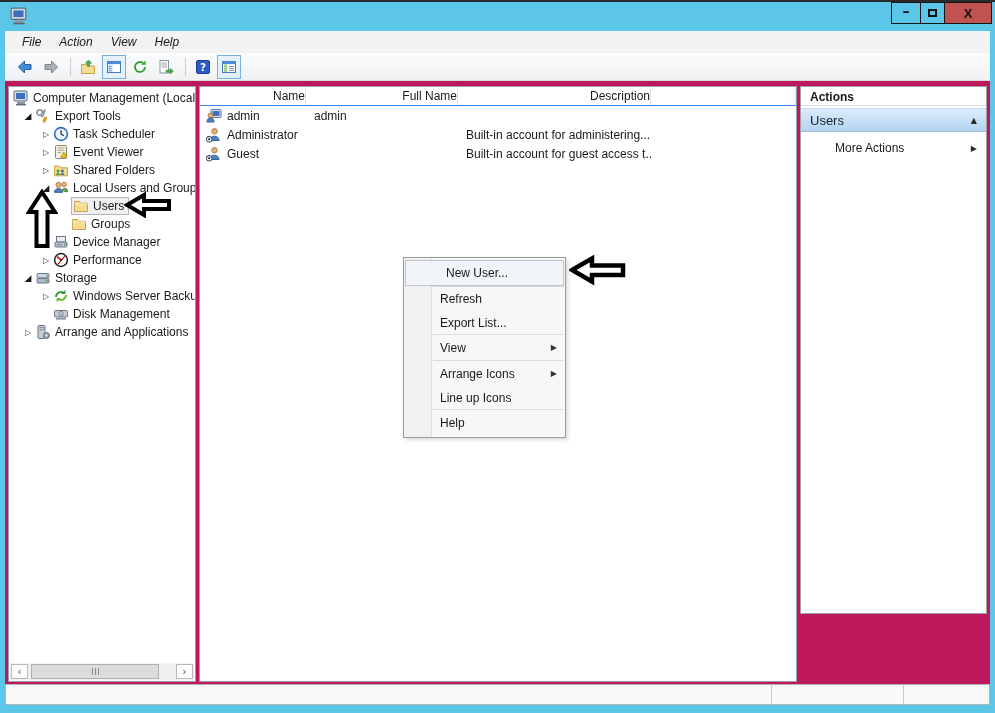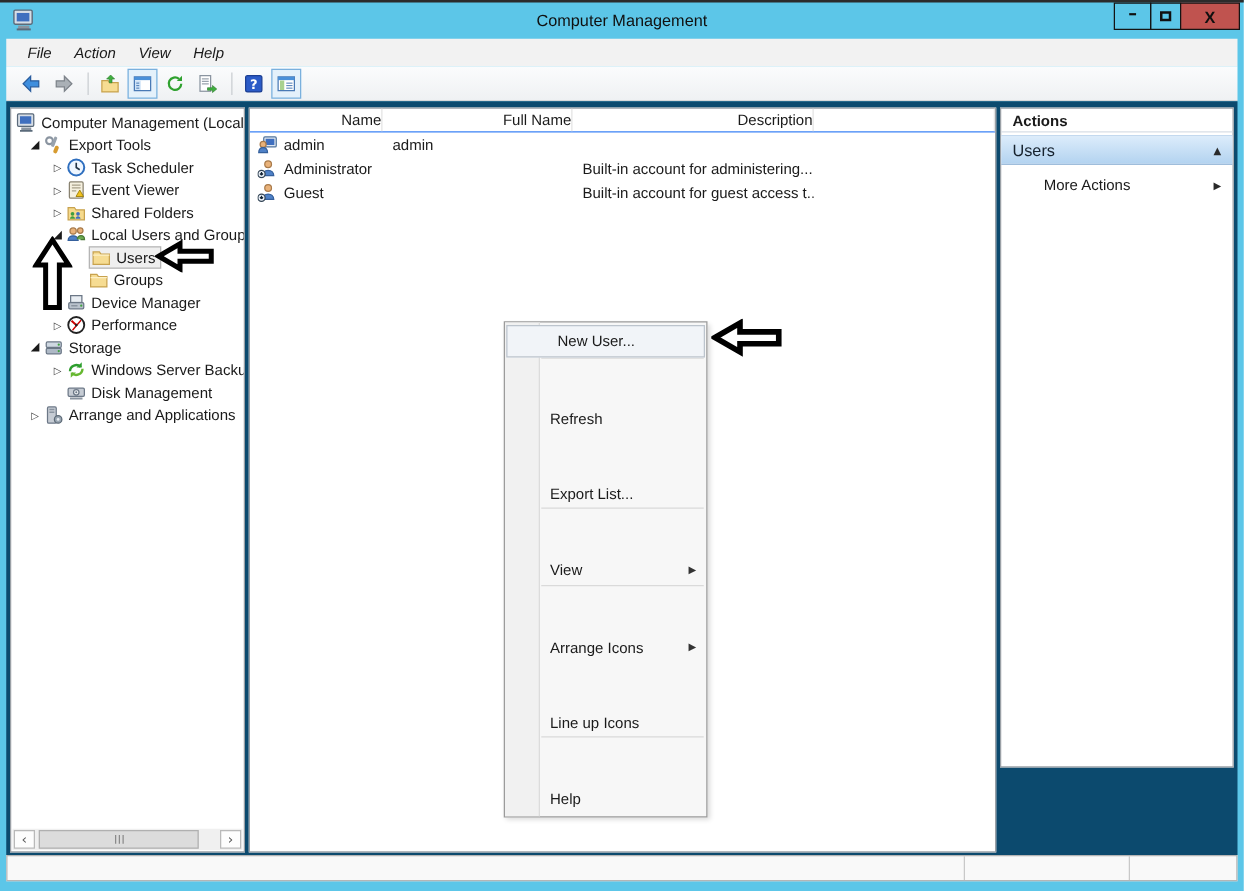--- a/index.html
+++ b/index.html
@@ -30,21 +30,21 @@
 
   
   #toolbar { position:absolute; left:5px; top:53px; width:985px; height:28px;
              background:linear-gradient(#fbfcfd,#eff1f3); border-bottom:1px solid #d8d8d8;
              display:flex; align-items:center; padding-left:8px; }
   .tb-btn { width:24px; height:24px; display:flex; align-items:center; justify-content:center; margin-right:2px; border:1px solid transparent; }
   .tb-btn.toggled { border:1px solid #7ab0dd; background:#e4f1fb; }
   .tb-sep { width:1px; height:18px; background:#c9cdd1; margin:0 5px; }
 
   
-  #workspace { position:absolute; left:5px; top:81px; width:985px; height:603px; background:#0c4a6e; }
+  #workspace { position:absolute; left:5px; top:81px; width:985px; height:603px; background:#be185d; }
   .pane { position:absolute; background:#fff; border:1px solid #9aa0a6; }
   #tree-pane    { left:3px;   top:5px; width:188px; height:596px; overflow:hidden; }
   #list-pane    { left:194px; top:5px; width:598px; height:596px; }
   #actions-pane { left:795px; top:5px; width:187px; height:528px; }
 
   
   #tree { padding-top:2px; white-space:nowrap; }
   .tree-row { height:18px; display:flex; align-items:center; }
   .tree-row .exp { width:14px; text-align:center; font-size:8px; color:#3c3c3c; flex:0 0 14px; }
   .tree-row .exp.open { font-size:9px; color:#1a1a1a; }
@@ -79,21 +79,21 @@
   .actions-item .sub { margin-left:auto; font-size:8px; color:#2a2a2a; }
 
   
   #statusbar { position:absolute; left:5px; top:684px; width:985px; height:21px; background:#f9f9f9; border:1px solid #b5b5b5; }
   .status-div { position:absolute; top:0; bottom:0; width:1px; background:#c9c9c9; }
 
   
   #context-menu { position:absolute; left:403px; top:257px; width:163px; background:#f7f7f7; border:1px solid #9b9b9b;
                   box-shadow:2px 2px 4px rgba(0,0,0,0.15); padding:2px 0; }
   #cm-gutter { position:absolute; left:0; top:0; bottom:0; width:28px; background:#f1f1f1; border-right:1px solid #dcdcdc; }
-  .cm-item { position:relative; display:flex; align-items:center; padding-left:36px;margin-top:36px; }
+  .cm-item { position:relative; display:flex; align-items:center; padding-left:36px; }
   .cm-item .sub { position:absolute; right:8px; font-size:8px; color:#333; }
   .cm-hl { height:26px; border:1px solid #bcc4cd; background:#f1f4f8; margin:0 1px; padding-left:40px; }
   .cm-div { height:1px; background:#dadada; margin-left:29px; margin-right:2px; }
 
   
   .annot { position:absolute; }
   .annot svg { display:block; }
 </style>
 </head>
 <body>
@@ -101,21 +101,20 @@
 <div id="frame">
   <div id="top-edge"></div>
 
   <div id="titlebar">
     <svg id="title-icon" viewBox="0 0 16 16">
       <rect x="1" y="1" width="13" height="10" rx="1" fill="#d6dde6" stroke="#5a6a7a"></rect>
       <rect x="3" y="3" width="9" height="6" fill="#3f6fbf"></rect>
       <rect x="4" y="12" width="8" height="2.4" fill="#8a94a0"></rect>
       <rect x="3" y="14" width="10" height="1.4" fill="#5a6a7a"></rect>
     </svg>
-    <div id="title-text">Computer Management</div>
     <div id="win-controls">
       <div class="win-btn" id="btn-min">
           <span class="glyph">–</span>
         </div>
       <div class="win-btn" id="btn-max">
           <span id="max-glyph"></span>
         </div>
       <div class="win-btn" id="btn-close">
           <span>X</span>
         </div>

